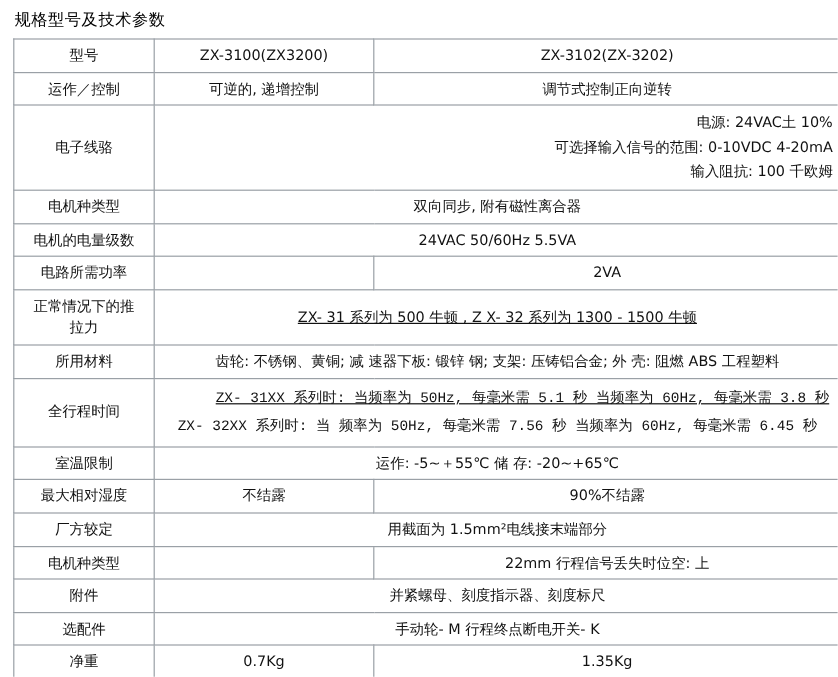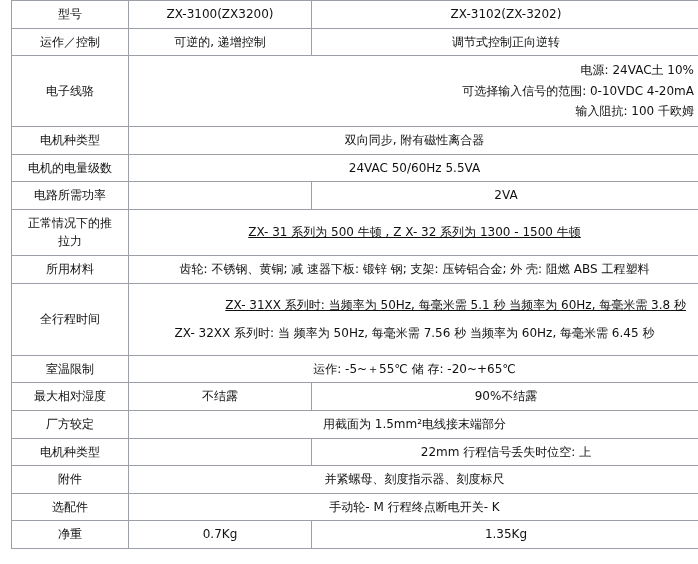--- a/index.html
+++ b/index.html
@@ -52,27 +52,28 @@
   .u { text-decoration: underline; text-align: right; }
   .multi p {
     margin: 0;
     padding: 1px 0;
     text-align: right;
   }
   .multi {
     padding-left: 118px;
   }
   .row-tall td { height: 34px; }
-  .two-line p { margin: 8px; padding: 0.5px 0; }
+  .two-line p { margin: 3px; padding: 0.5px 0; font-family: Liberation Mono, monospace; }
 </style>
 </head>
 <body>
 
 <div class="page">
 
+  <div class="doc-title">规格型号及技术参数</div>
 
   <table class="spec">
     <colgroup>
       <col class="label">
       <col class="col-a">
       <col class="col-b">
     </colgroup>
     <tbody>
 
       <tr>

